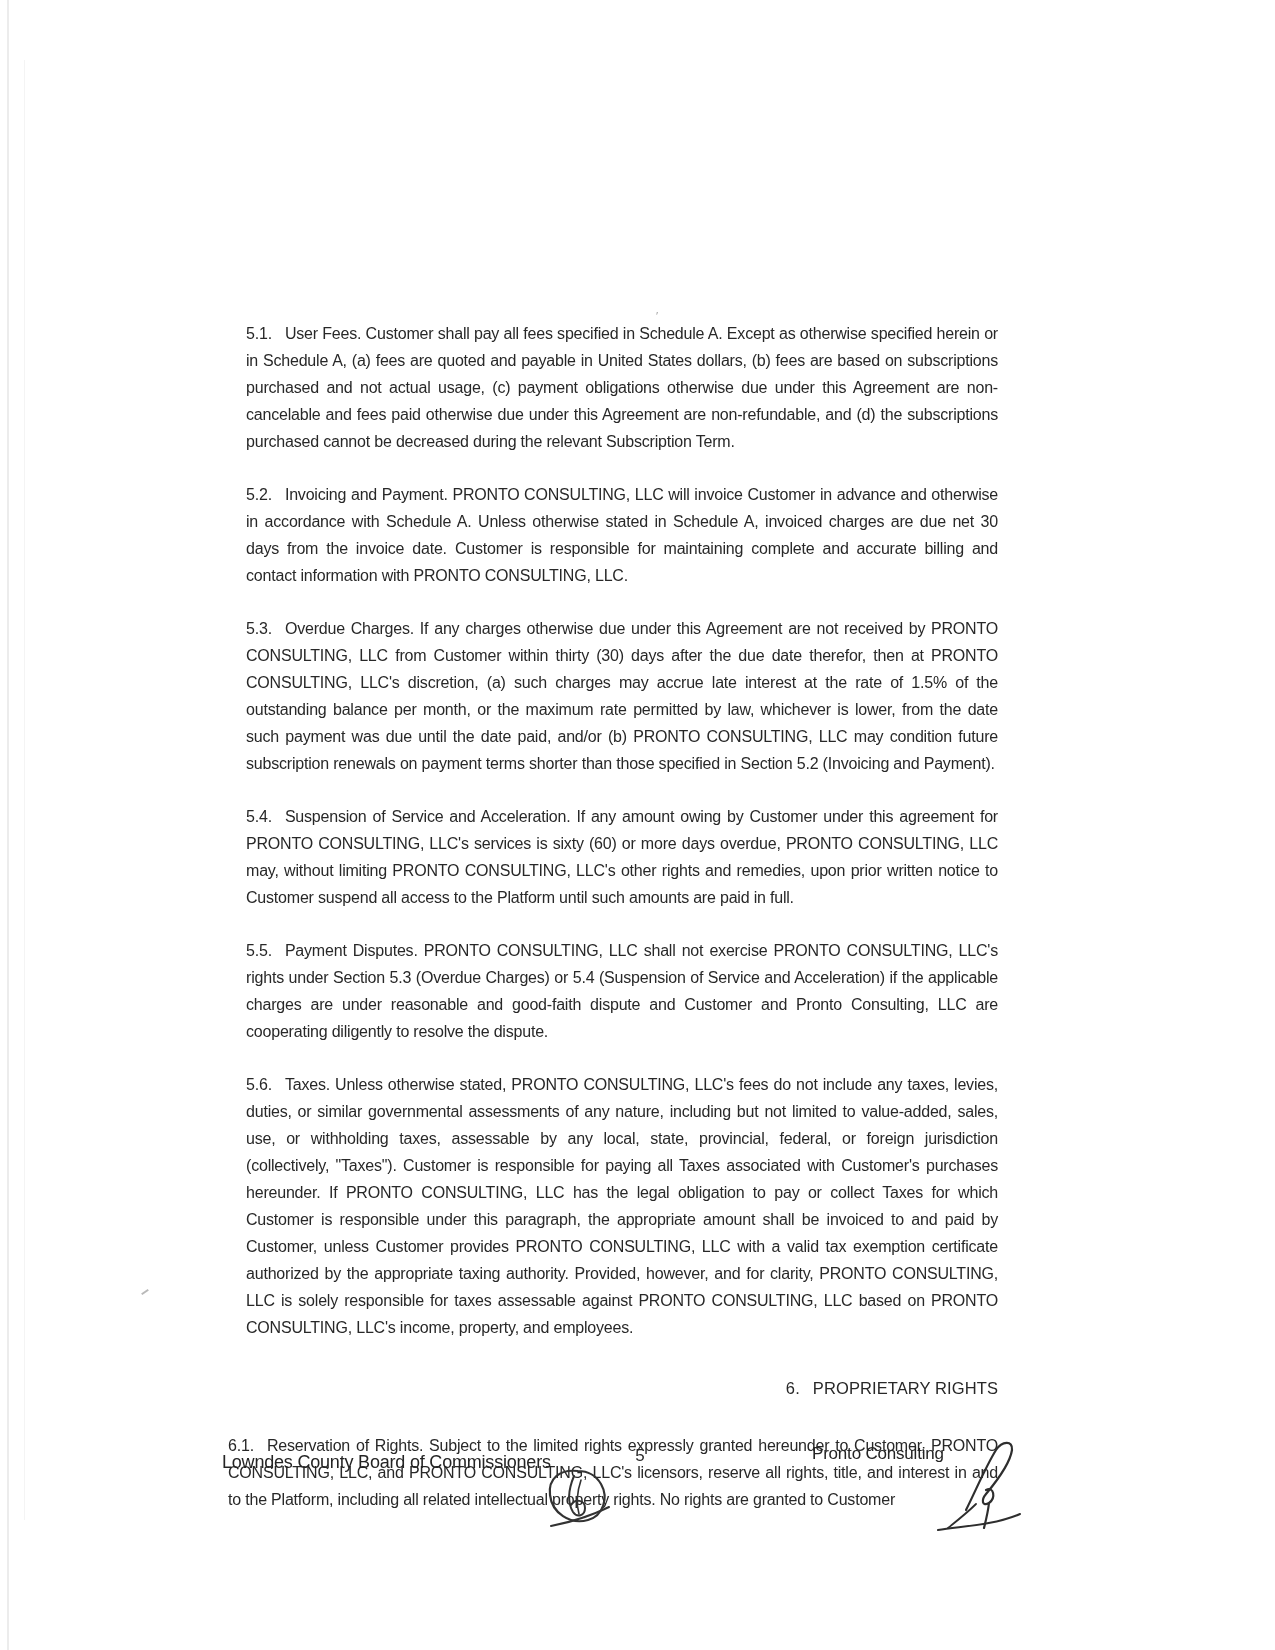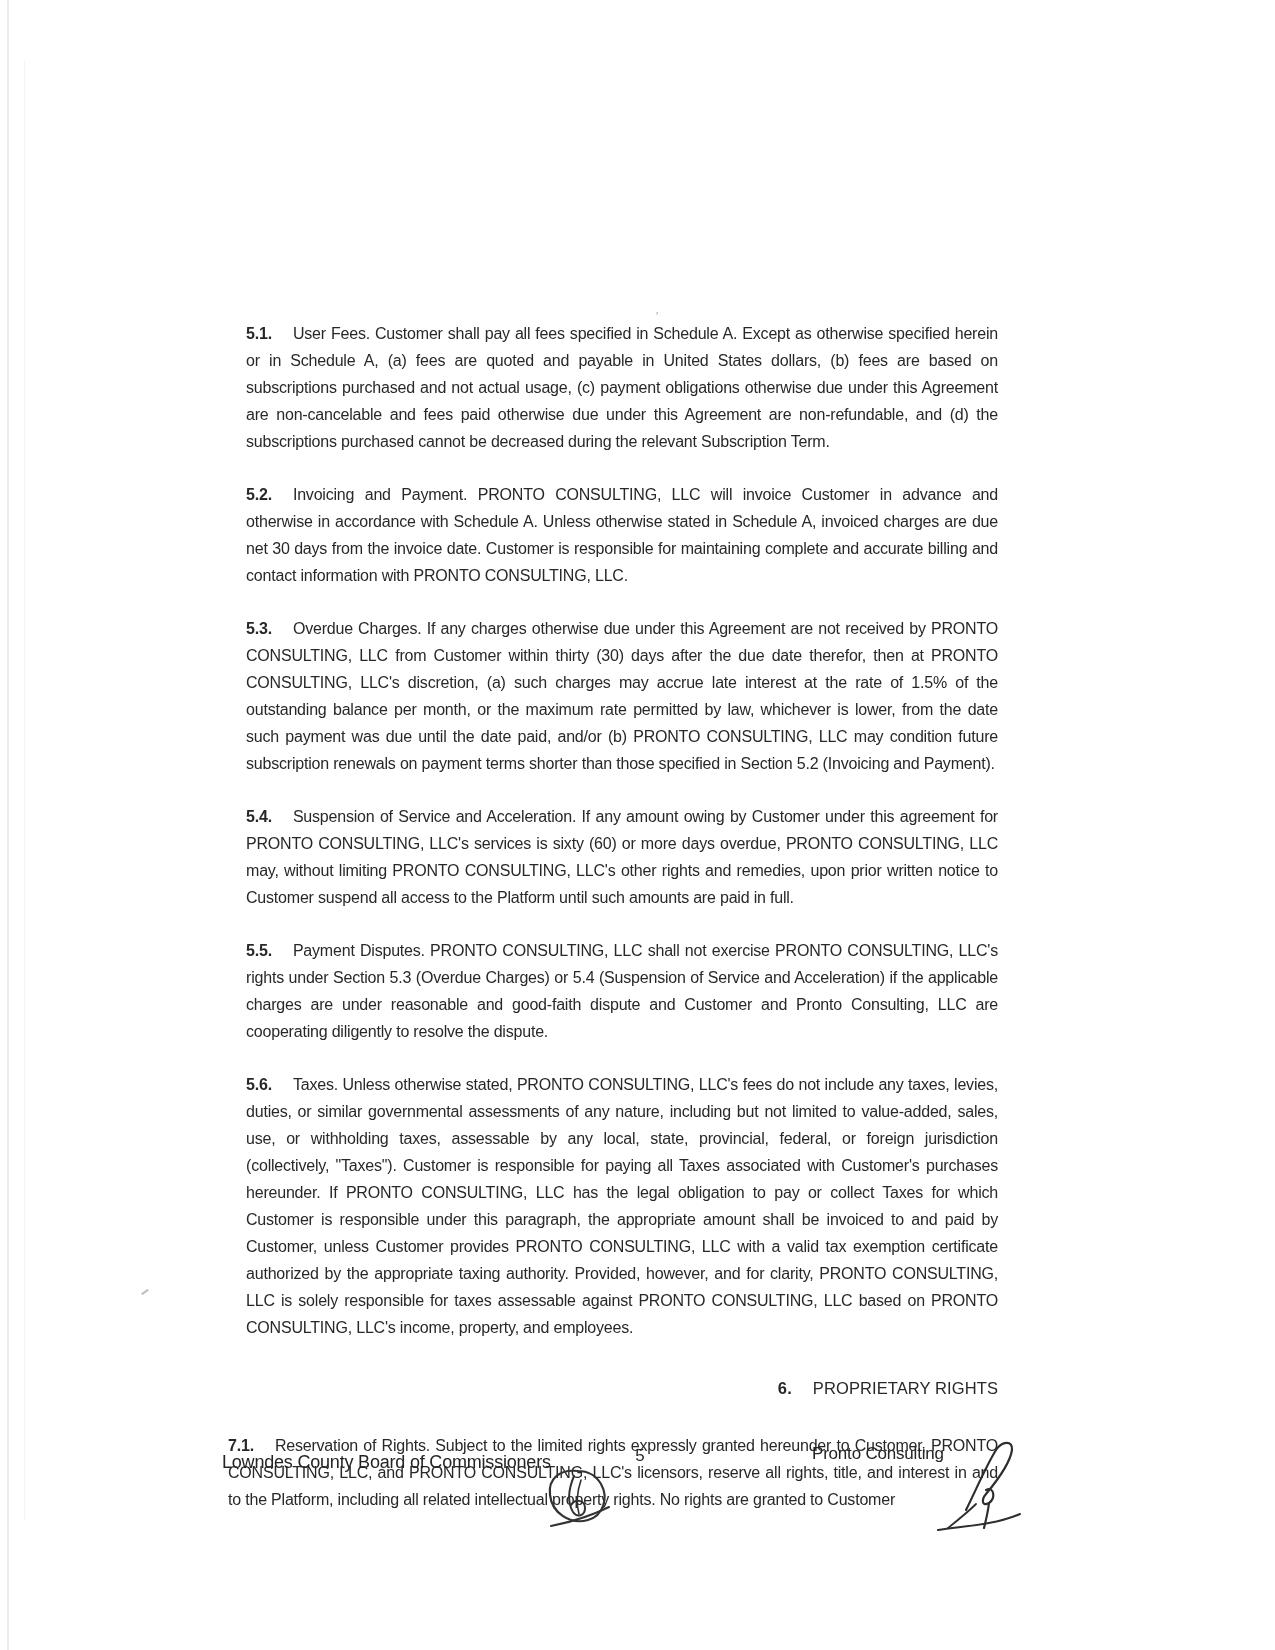--- a/index.html
+++ b/index.html
@@ -25,21 +25,21 @@
     left: 246px; top: 320px; width: 752px;
     color: #282828;
     font-size: 16px;
     line-height: 27px;
     letter-spacing: -0.2px;
   }
   .para {
     margin: 0 0 26px 0;
     text-align: justify;
   }
-  .secnum { margin-right: 21px; font-weight: bold; }
+  .secnum { margin-right: 13px; }
   .section-heading {
     margin: 34px 0 30px -14px;
     font-size: 16.5px;
     text-align: right;
     letter-spacing: 0.1px;
   }
   .para-61 { margin-left: -18px; }
 
   .page-number {
     position: absolute; left: 600px; top: 1446px; width: 80px;
@@ -76,21 +76,21 @@
     <p class="para"><span class="secnum">5.3.</span><span>Overdue Charges. If any charges otherwise due under this Agreement are not received by PRONTO CONSULTING, LLC from Customer within thirty (30) days after the due date therefor, then at PRONTO CONSULTING, LLC's discretion, (a) such charges may accrue late interest at the rate of 1.5% of the outstanding balance per month, or the maximum rate permitted by law, whichever is lower, from the date such payment was due until the date paid, and/or (b) PRONTO CONSULTING, LLC may condition future subscription renewals on payment terms shorter than those specified in Section 5.2 (Invoicing and Payment).</span></p>
 
     <p class="para"><span class="secnum">5.4.</span><span>Suspension of Service and Acceleration. If any amount owing by Customer under this agreement for PRONTO CONSULTING, LLC's services is sixty (60) or more days overdue, PRONTO CONSULTING, LLC may, without limiting PRONTO CONSULTING, LLC's other rights and remedies, upon prior written notice to Customer suspend all access to the Platform until such amounts are paid in full.</span></p>
 
     <p class="para"><span class="secnum">5.5.</span><span>Payment Disputes. PRONTO CONSULTING, LLC shall not exercise PRONTO CONSULTING, LLC's rights under Section 5.3 (Overdue Charges) or 5.4 (Suspension of Service and Acceleration) if the applicable charges are under reasonable and good-faith dispute and Customer and Pronto Consulting, LLC are cooperating diligently to resolve the dispute.</span></p>
 
     <p class="para"><span class="secnum">5.6.</span><span>Taxes. Unless otherwise stated, PRONTO CONSULTING, LLC's fees do not include any taxes, levies, duties, or similar governmental assessments of any nature, including but not limited to value-added, sales, use, or withholding taxes, assessable by any local, state, provincial, federal, or foreign jurisdiction (collectively, "Taxes"). Customer is responsible for paying all Taxes associated with Customer's purchases hereunder. If PRONTO CONSULTING, LLC has the legal obligation to pay or collect Taxes for which Customer is responsible under this paragraph, the appropriate amount shall be invoiced to and paid by Customer, unless Customer provides PRONTO CONSULTING, LLC with a valid tax exemption certificate authorized by the appropriate taxing authority. Provided, however, and for clarity, PRONTO CONSULTING, LLC is solely responsible for taxes assessable against PRONTO CONSULTING, LLC based on PRONTO CONSULTING, LLC's income, property, and employees.</span></p>
 
     <p class="para section-heading"><span class="secnum">6.</span><span>PROPRIETARY RIGHTS</span></p>
 
-    <p class="para para-61"><span class="secnum">7.1.</span><span>Reservation of Rights. Subject to the limited rights expressly granted hereunder to Customer, PRONTO CONSULTING, LLC, and PRONTO CONSULTING, LLC's licensors, reserve all rights, title, and interest in and to the Platform, including all related intellectual property rights. No rights are granted to Customer</span></p>
+    <p class="para para-61"><span class="secnum">6.1.</span><span>Reservation of Rights. Subject to the limited rights expressly granted hereunder to Customer, PRONTO CONSULTING, LLC, and PRONTO CONSULTING, LLC's licensors, reserve all rights, title, and interest in and to the Platform, including all related intellectual property rights. No rights are granted to Customer</span></p>
 
   </div>
 
   <div class="page-number">5</div>
 
   <div class="footer-left-label">Lowndes County Board of Commissioners</div>
 
   <div class="footer-left-sign">
     <svg width="70" height="62" viewBox="0 0 70 62" fill="none">
       <path d="M35 3 C 16 1, 5 11, 7 27 C 9 45, 27 57, 45 52 C 60 48, 66 30, 58 16 C 52 6, 43 3, 35 3 Z" stroke="#333333" stroke-width="2.2" fill="none"></path>

